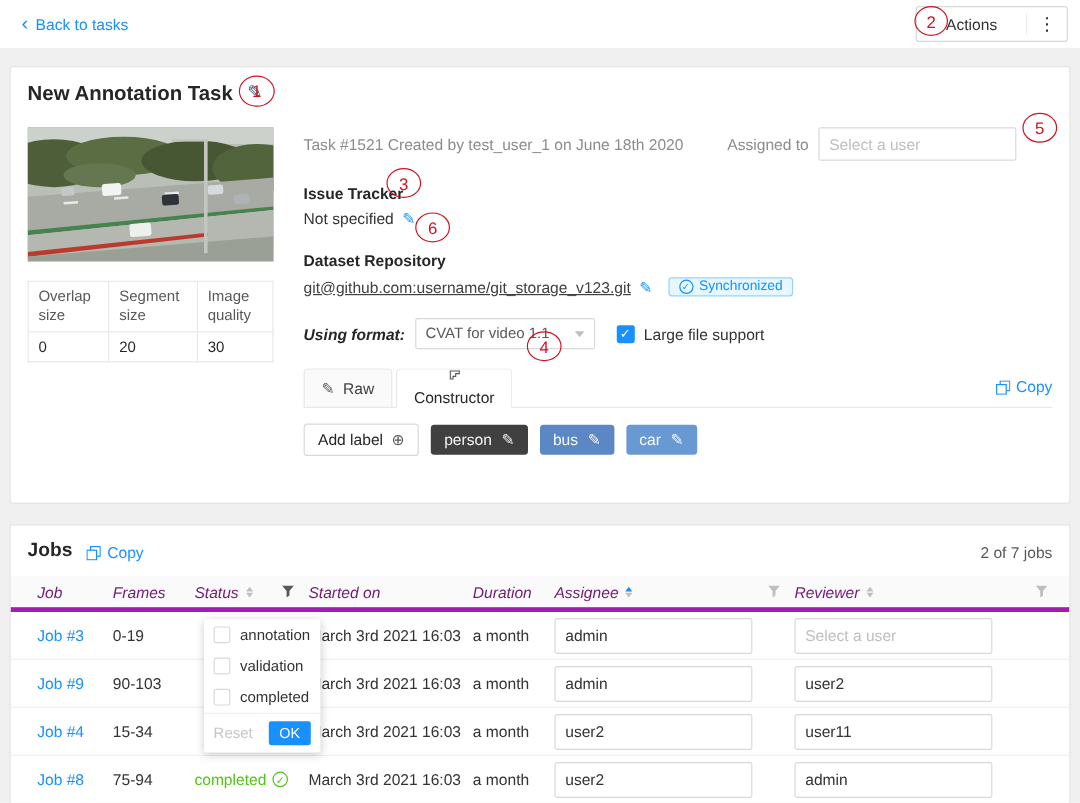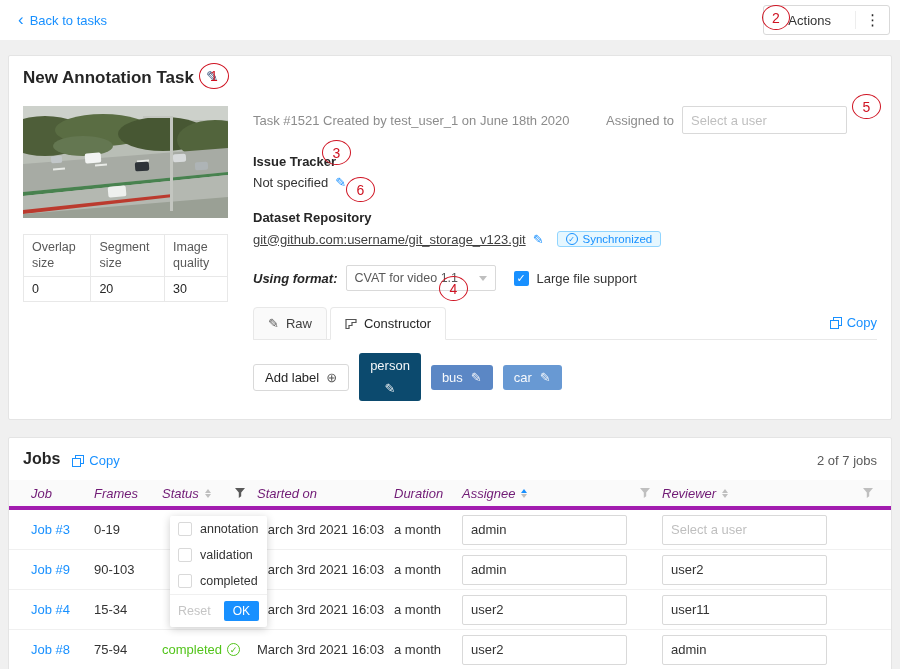--- a/index.html
+++ b/index.html
@@ -80,21 +80,21 @@
     font-size:11px; display:inline-flex; align-items:center; justify-content:center;
     margin-left:10px; cursor:pointer;
   }
 
   .tabs-row { display:flex; align-items:flex-end; margin-top:16px; border-bottom:1px solid #e8e8e8; }
   .tab {
     display:flex; align-items:center; gap:7px; height:33px; padding:0 14px;
     border:1px solid #e8e8e8; border-radius:4px 4px 0 0; margin-right:3px;
     margin-bottom:-1px; font-size:13px; background:#fafafa; color:#404040; cursor:pointer;
   }
-  .tab.active { background:#fff; border-bottom-color:#fff; color:#262626; }
+  .tab.active { background:#fff; border-bottom-color:#fff; color:#262626;flex-direction:column; }
   .tab .gray-icon { color:#595959; }
   .copy-link { margin-left:auto; display:flex; align-items:center; gap:5px; color:#1890ff; font-size:13px; cursor:pointer; margin-bottom:9px; }
 
   .labels-row { display:flex; align-items:center; gap:10px; margin-top:13px; }
   .add-label-btn {
     display:flex; gap:7px; border:1px solid #d9d9d9; border-radius:3px;
     padding:5px 11px; font-size:13px; color:#262626; background:#fff; cursor:pointer;
   }
   .plus-glyph { font-size:13px; color:#595959; }
   .chip { display:flex; align-items:center; gap:8px; padding:5px 11px; border-radius:3px;
@@ -275,21 +275,21 @@
             </svg>
             <span>Copy</span>
           </div>
         </div>
 
         <div class="labels-row">
           <div class="add-label-btn">
             <span>Add label</span>
             <span class="plus-glyph">⊕</span>
           </div>
-          <div class="chip" style="background-color: #0c4a6e; flex-direction: column;">
+          <div class="chip" style="background-color: #404040;">
             <span>person</span>
             <span class="pencil">✎</span>
           </div>
           <div class="chip" style="background-color: rgb(91, 135, 197);">
             <span>bus</span>
             <span class="pencil">✎</span>
           </div>
           <div class="chip" style="background-color: rgb(104, 153, 211);">
             <span>car</span>
             <span class="pencil">✎</span>

